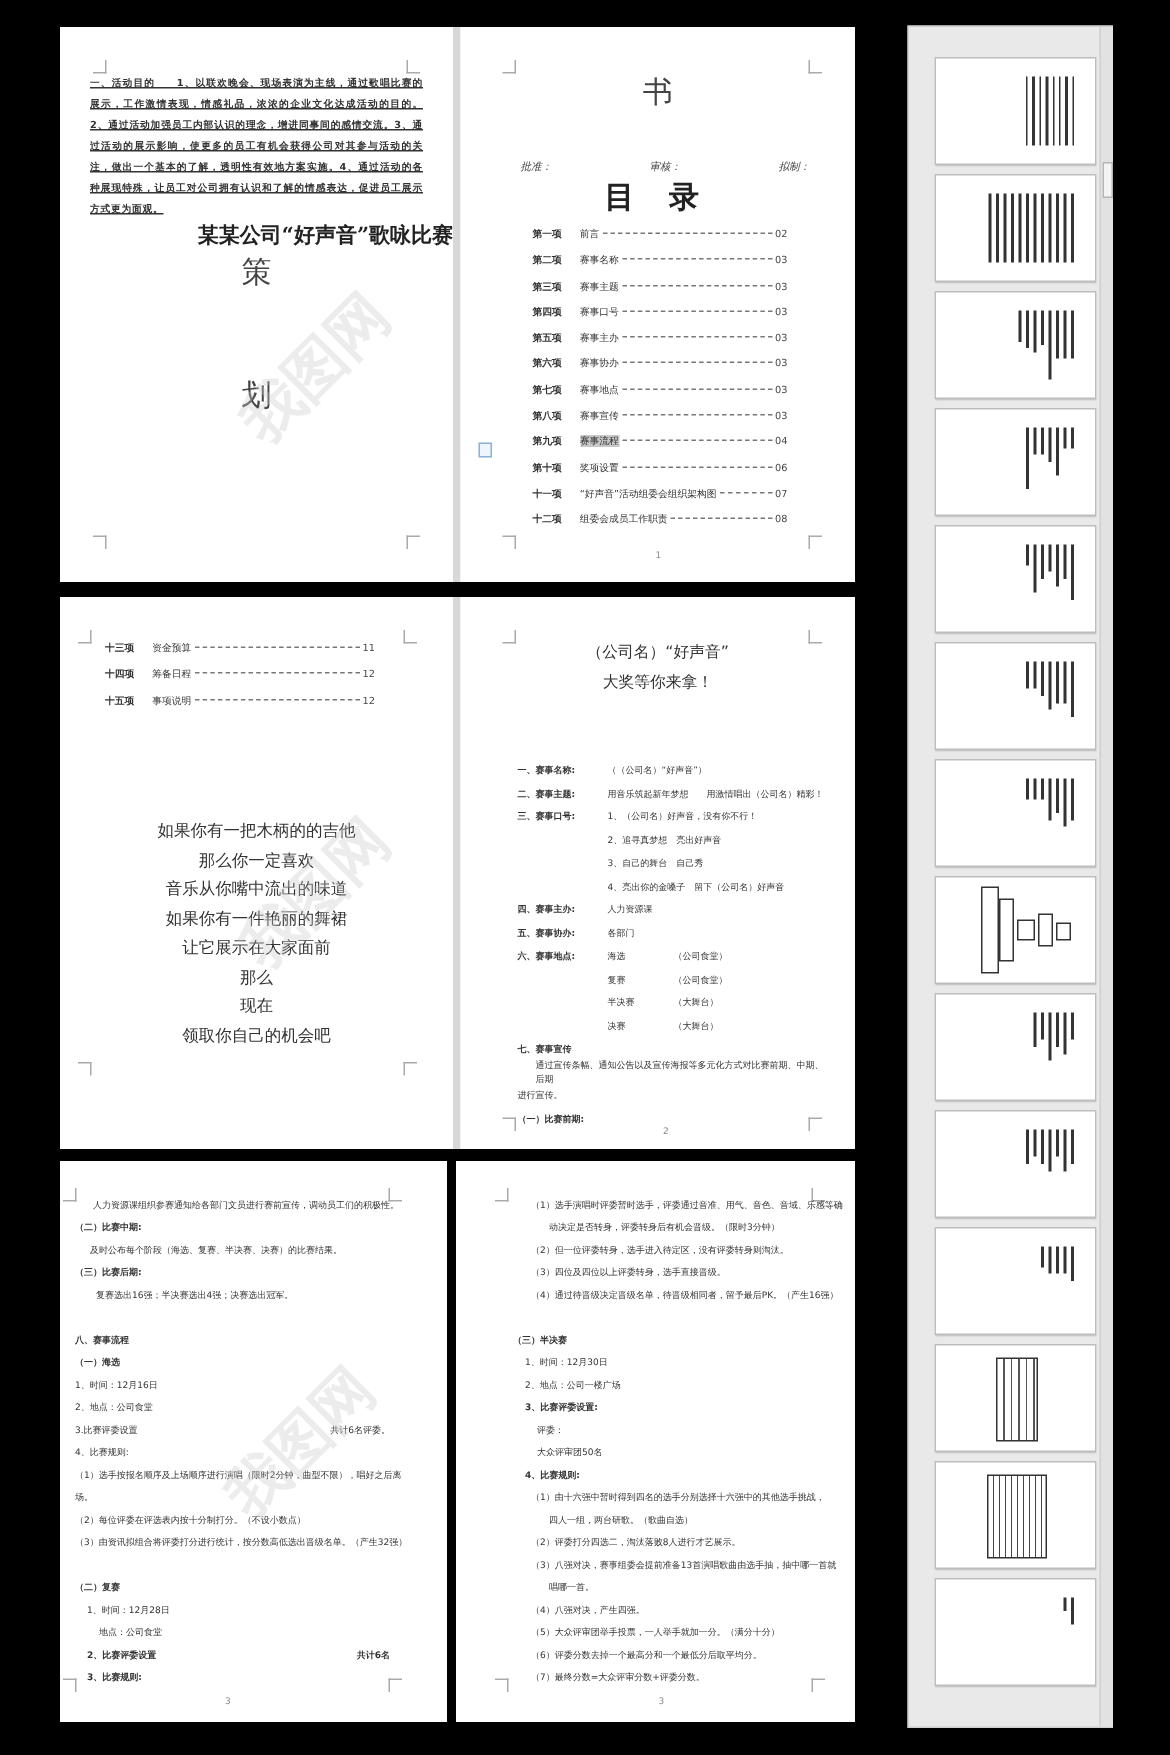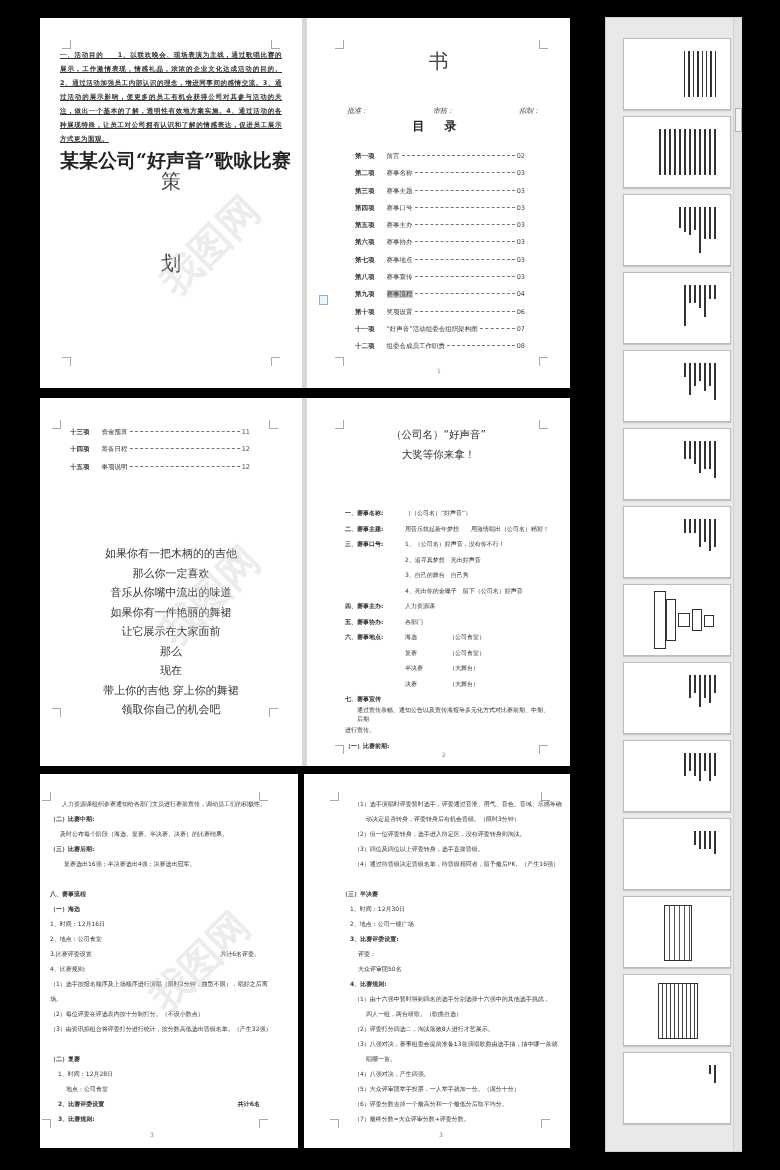--- a/index.html
+++ b/index.html
@@ -9,25 +9,25 @@
   .gutter{position:absolute;background:#d8d8d8;width:5px;}
   .corner{position:absolute;width:8px;height:8px;border-color:#aaa;border-style:solid;border-width:0;}
   .c-tl{border-right-width:1px;border-bottom-width:1px;}
   .c-tr{border-left-width:1px;border-bottom-width:1px;}
   .c-bl{border-right-width:1px;border-top-width:1px;}
   .c-br{border-left-width:1px;border-top-width:1px;}
   .pnum{position:absolute;font-size:6px;color:#888;}
   .wm{position:absolute;color:rgba(200,200,200,0.35);font-size:40px;font-weight:bold;transform:rotate(-45deg);pointer-events:none;font-family:"DejaVu Sans",sans-serif;white-space:nowrap;}
   
   .intro{position:absolute;left:20px;right:20px;top:30px;font-size:6.5px;line-height:14px;text-decoration:underline;font-weight:bold;color:#333;text-align:justify;letter-spacing:0.5px;}
-  .title-main{position:absolute;left:0;right:0;top:130px;text-align:left;font-family:"DejaVu Serif",serif;font-weight:bold;font-size:19px;color:#222;padding-left:20px;}
+  .title-main{position:absolute;left:0;right:0;top:130px;text-align:right;font-family:"DejaVu Serif",serif;font-weight:bold;font-size:14px;color:#222;padding-left:20px;}
   .big-char{position:absolute;left:0;right:0;text-align:center;font-family:"DejaVu Serif",serif;font-size:20px;color:#444;}
   
   .sign-row{position:absolute;top:88px;left:40px;right:30px;display:flex;justify-content:space-between;font-size:7px;color:#444;font-style:italic;}
-  .toc-title{position:absolute;left:0;right:0;top:100px;text-align:center;font-size:12px;font-weight:bold;color:#222;letter-spacing:8px;font-family:"DejaVu Serif",serif;}
+  .toc-title{position:absolute;left:0;right:0;top:100px;text-align:center;font-size:20px;font-weight:bold;color:#222;letter-spacing:8px;font-family:"DejaVu Serif",serif;}
   .toc{position:absolute;left:48px;width:170px;}
   .toc-row{display:flex;align-items:baseline;font-size:6.5px;color:#333;height:17.3px;}
   .toc-row .lbl{white-space:nowrap;}
   .toc-row .lbl b{font-weight:bold;margin-right:12px;}
   .toc-row .dots{flex:1;border-bottom:1px dashed #777;margin:0 2px;transform:translateY(-2px);}
   .toc-row .pg{white-space:nowrap;color:#444;}
   .hl{background:#c8c8c8;}
   .doc-icon{position:absolute;left:12px;top:277px;width:7px;height:8px;border:1px solid #8ab0d8;background:#eef5fc;}
   
   .preface-title{position:absolute;left:0;right:0;top:122px;text-align:center;font-size:13px;font-weight:bold;font-family:"DejaVu Serif",serif;letter-spacing:8px;color:#222;}
@@ -169,21 +169,20 @@
         </div>
     </div>
     <div class="poem">
       <div>如果你有一把木柄的的吉他</div>
       <div>那么你一定喜欢</div>
       <div>音乐从你嘴中流出的味道</div>
       <div>如果你有一件艳丽的舞裙</div>
       <div>让它展示在大家面前</div>
       <div>那么</div>
       <div>现在</div>
-      <div>带上你的吉他 穿上你的舞裙</div>
       <div>领取你自己的机会吧</div>
     </div>
     <span class="corner c-bl" style="left:12px;bottom:12px;"></span>
     <span class="corner c-br" style="right:24px;bottom:12px;"></span>
     <div class="wm" style="left:110px;top:170px;">我图网</div>
   </div>
   <div class="gutter" style="left:262px;top:0;height:368px;"></div>
   <div class="page" style="left:267px;top:0;width:263px;height:368px;">
     <span class="corner c-tl" style="left:28px;top:22px;"></span>
     <span class="corner c-tr" style="right:22px;top:22px;"></span>

